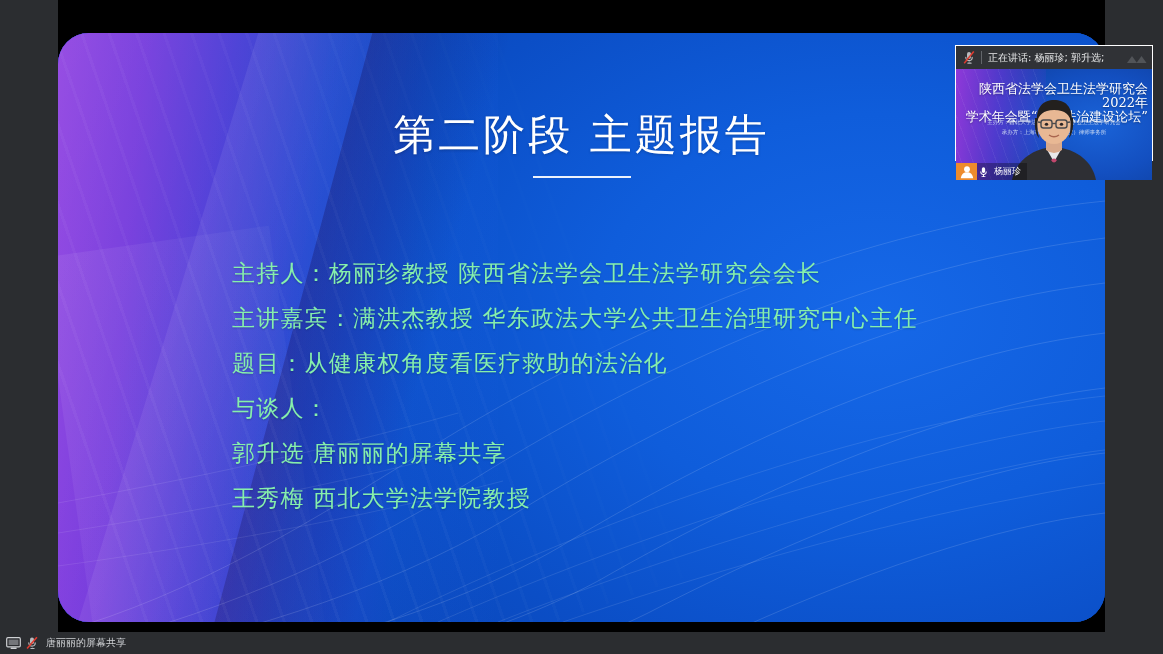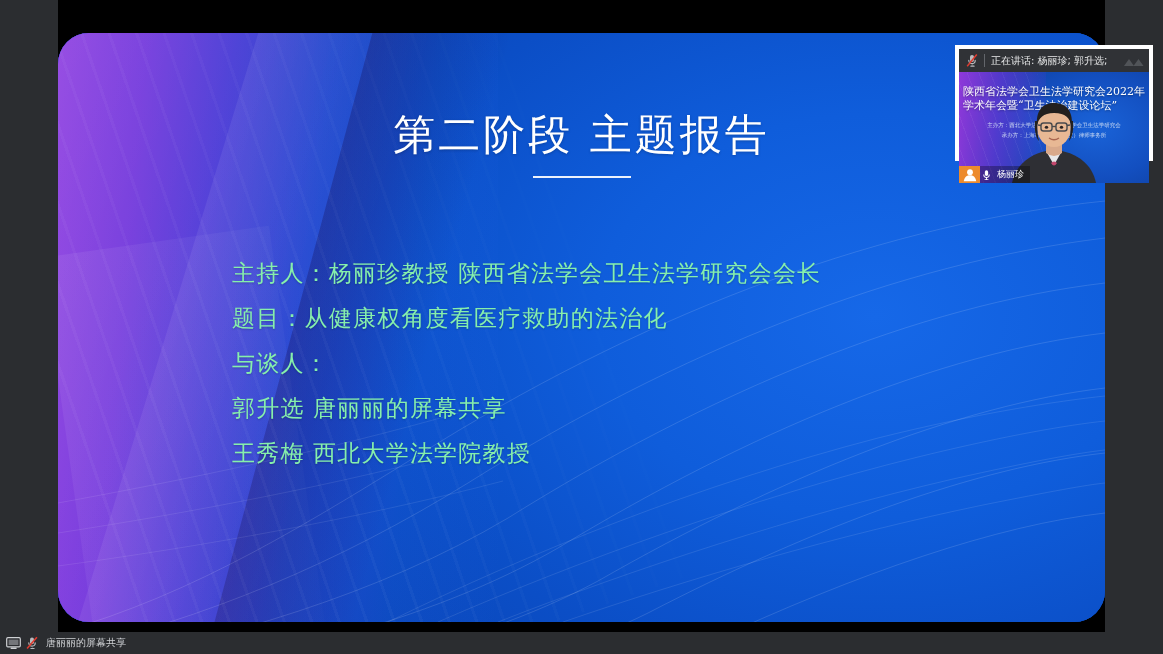--- a/index.html
+++ b/index.html
@@ -172,21 +172,21 @@
   }
 
   
   .thumb {
     position: absolute;
     left: 955px;
     top: 45px;
     width: 198px;
     height: 116px;
     background: #1c1d20;
-    border: 4px solid #ffffff;
+    border: 1px solid #ffffff;
     box-sizing: border-box;
   }
   .thumb-header {
     position: relative;
     height: 23px;
     background: #303236;
     display: flex;
     align-items: center;
     padding-left: 6px;
     box-sizing: border-box;
@@ -246,23 +246,23 @@
     transform: rotate(-20deg);
     opacity: 0.35;
     background: repeating-linear-gradient(90deg,
       rgba(255,255,255,0) 0px, rgba(255,255,255,0) 4px,
       rgba(255,255,255,0.14) 4px, rgba(255,255,255,0.14) 5px,
       rgba(255,255,255,0) 5px, rgba(255,255,255,0) 11px);
   }
   .tv-title {
     position: absolute;
     left: 4px; right: 4px; top: 13px;
-    text-align: left;
+    text-align: right;
     color: #ffffff;
-    font-size: 11px;
+    font-size: 13px;
     line-height: 14px;
     font-family: "DejaVu Serif", "Liberation Serif", serif;
     text-shadow: 0 1px 2px rgba(0,0,0,0.35);
     z-index: 2;
   }
   .tv-sub {
     position: absolute;
     left: 8px; right: 8px; top: 48px;
     color: #d6e2f5;
     font-size: 5.5px;
@@ -387,20 +387,21 @@
         <path d="M0,500 C130,480 280,452 420,414"></path>
         <path d="M0,533 C140,514 300,486 445,448"></path>
       </g>
     </svg>
 
     <div class="slide-title">第二阶段 主题报告</div>
     <div class="title-rule"></div>
 
     <div class="slide-body">
       <div class="body-line">主持人：杨丽珍教授  陕西省法学会卫生法学研究会会长</div>
+      <div class="body-line">主讲嘉宾：满洪杰教授  华东政法大学公共卫生治理研究中心主任</div>
       <div class="body-line">题目：从健康权角度看医疗救助的法治化</div>
       <div class="body-line">与谈人：</div>
       <div class="body-line">郭升选  唐丽丽的屏幕共享</div>
       <div class="body-line">王秀梅  西北大学法学院教授</div>
     </div>
   </div>
 
   <div class="thumb">
 
     <div class="thumb-header">

